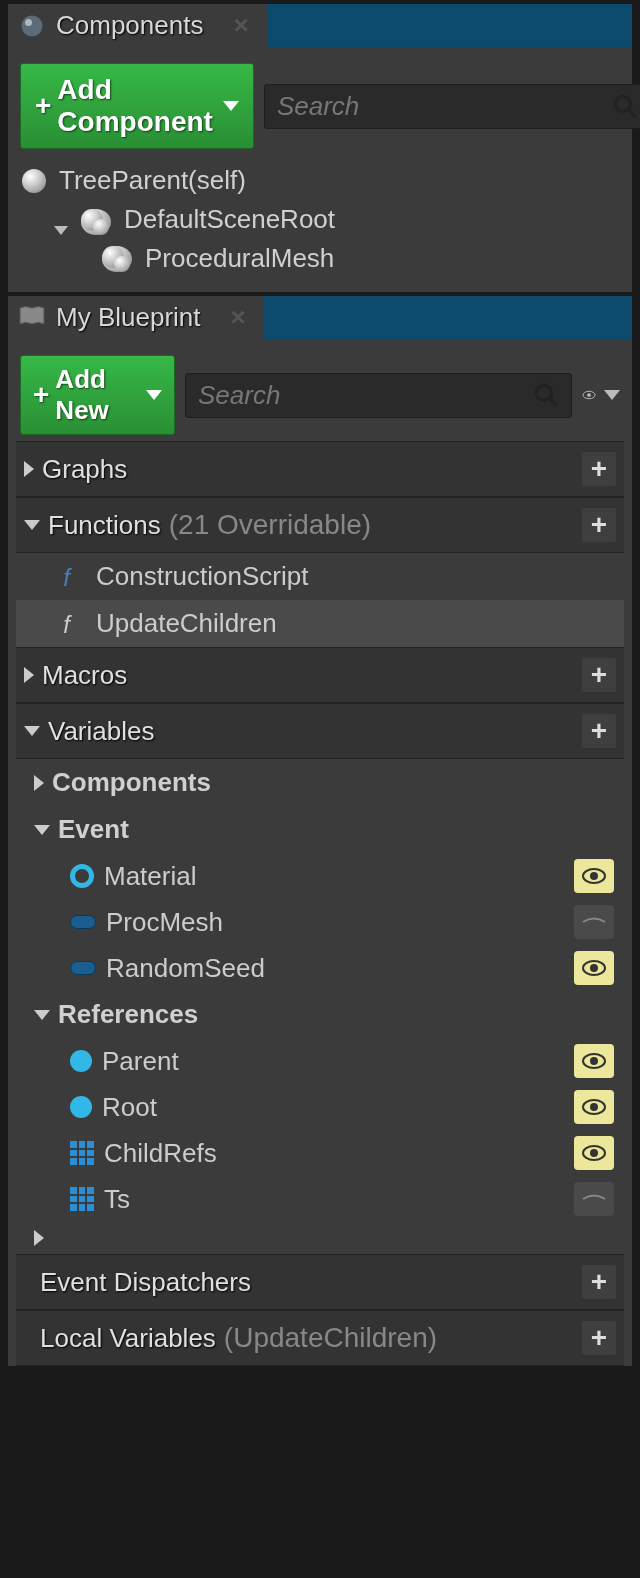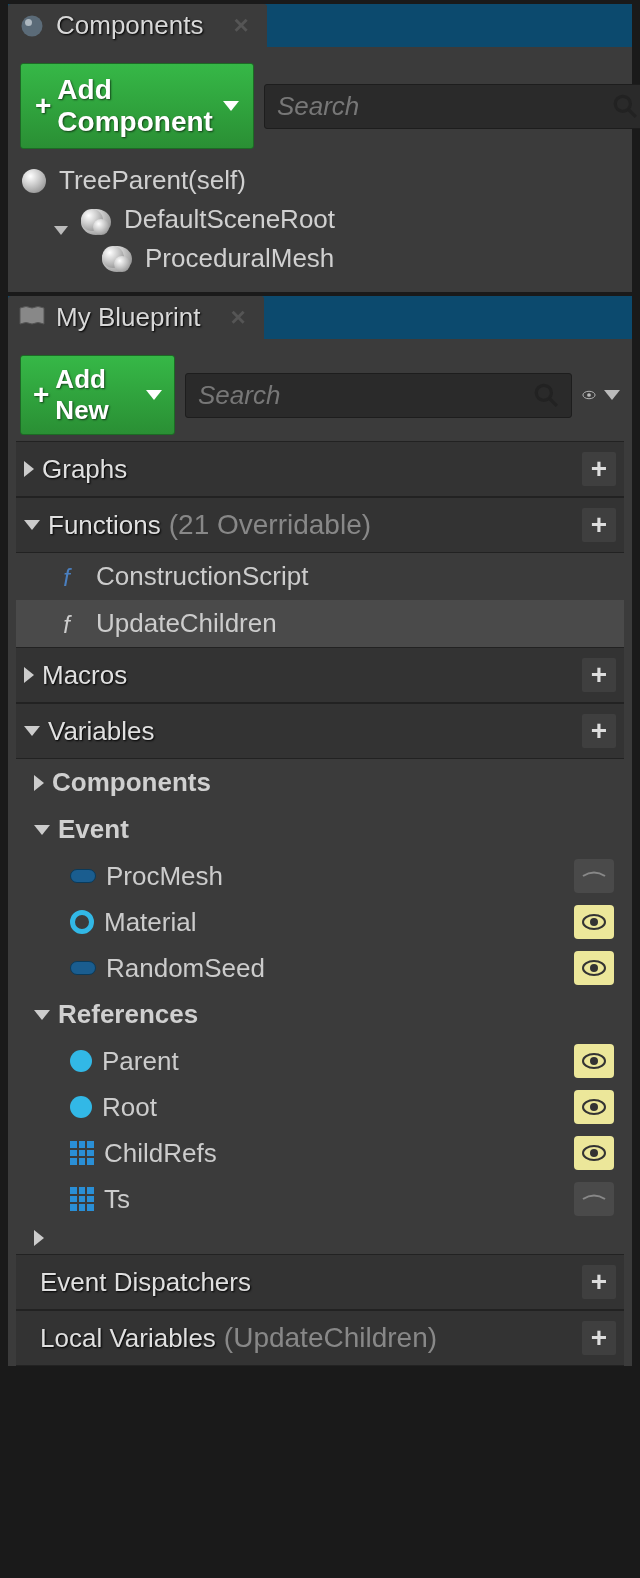--- a/index.html
+++ b/index.html
@@ -183,39 +183,39 @@
     <div class="subcat">
       <span class="tri-r"></span>
       <span>Components</span>
     </div>
 
     <div class="subcat">
       <span class="tri-d"></span>
       <span>Event</span>
     </div>
     <div class="var-row">
+      <span class="vicon circle-o"></span>
+      <span>Material</span>
+      <span class="eye">
+          <svg class="eye-svg" viewBox="0 0 26 18">
+            <ellipse cx="13" cy="9" rx="11" ry="7" fill="none" stroke="#333" stroke-width="2"></ellipse>
+            <circle cx="13" cy="9" r="4" fill="#333"></circle>
+          </svg>
+        </span>
+    </div>
+    <div class="var-row">
       <span class="vicon pill"></span>
       <span>ProcMesh</span>
       <span class="eye dark">
           <svg class="eye-svg" viewBox="0 0 26 18">
             <path d="M2 9 Q13 2 24 9" fill="none" stroke="#888" stroke-width="2"></path>
           </svg>
         </span>
     </div>
     <div class="var-row">
-      <span class="vicon circle-o"></span>
-      <span>Material</span>
-      <span class="eye">
-          <svg class="eye-svg" viewBox="0 0 26 18">
-            <ellipse cx="13" cy="9" rx="11" ry="7" fill="none" stroke="#333" stroke-width="2"></ellipse>
-            <circle cx="13" cy="9" r="4" fill="#333"></circle>
-          </svg>
-        </span>
-    </div>
-    <div class="var-row">
       <span class="vicon pill"></span>
       <span>RandomSeed</span>
       <span class="eye">
           <svg class="eye-svg" viewBox="0 0 26 18">
             <ellipse cx="13" cy="9" rx="11" ry="7" fill="none" stroke="#333" stroke-width="2"></ellipse>
             <circle cx="13" cy="9" r="4" fill="#333"></circle>
           </svg>
         </span>
     </div>
 

